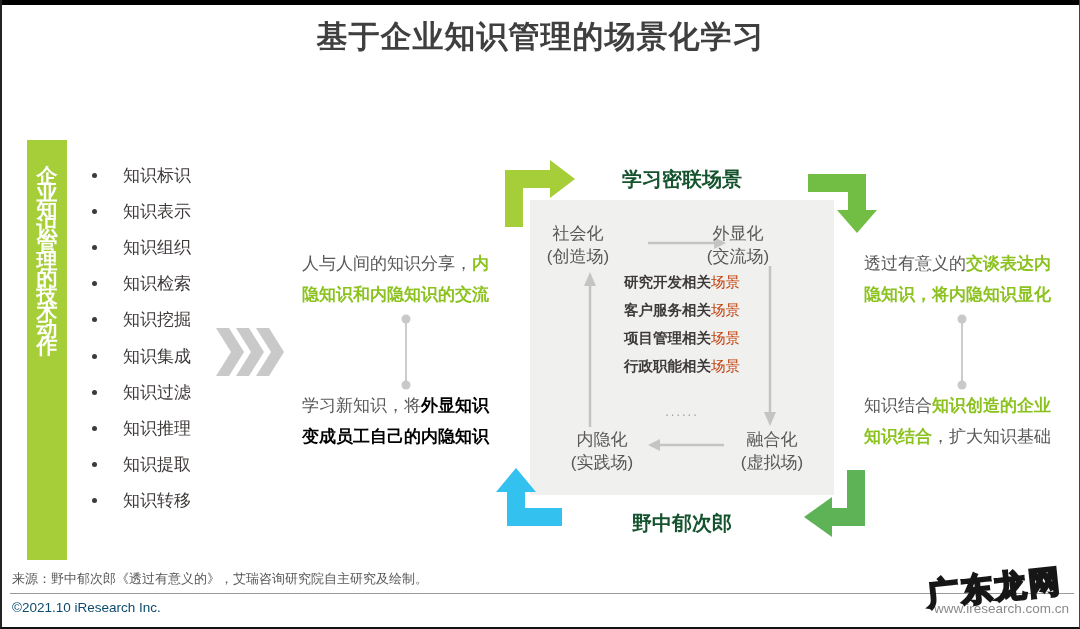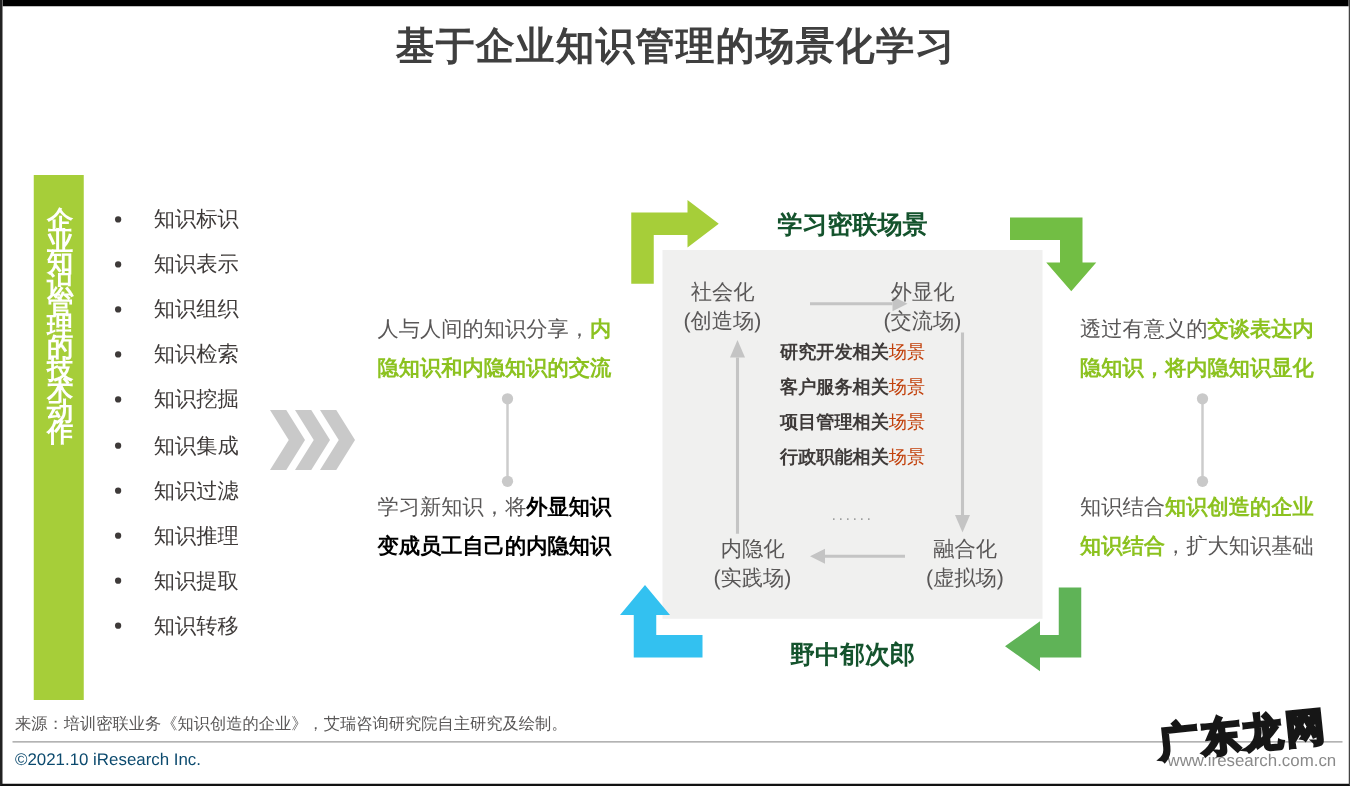--- a/index.html
+++ b/index.html
@@ -189,18 +189,18 @@
   </div>
 
   <div class="scene-list">
     <div class="scene"><span class="sc-bold">研究开发相关</span><span class="sc-light">场景</span></div>
     <div class="scene"><span class="sc-bold">客户服务相关</span><span class="sc-light">场景</span></div>
     <div class="scene"><span class="sc-bold">项目管理相关</span><span class="sc-light">场景</span></div>
     <div class="scene"><span class="sc-bold">行政职能相关</span><span class="sc-light">场景</span></div>
   </div>
   <div class="ellipsis">......</div>
 
-  <div class="footer-source">来源：培训密联业务《知识创造的企业》，艾瑞咨询研究院自主研究及绘制。</div>
+  <div class="footer-source">来源：野中郁次郎《透过有意义的》，艾瑞咨询研究院自主研究及绘制。</div>
   <div class="footer-line"></div>
   <div class="footer-copy">©2021.10 iResearch Inc.</div>
   <div class="footer-site">www.iresearch.com.cn</div>
   <div class="watermark">广东龙网</div>
 </div>
 
 </body></html>

